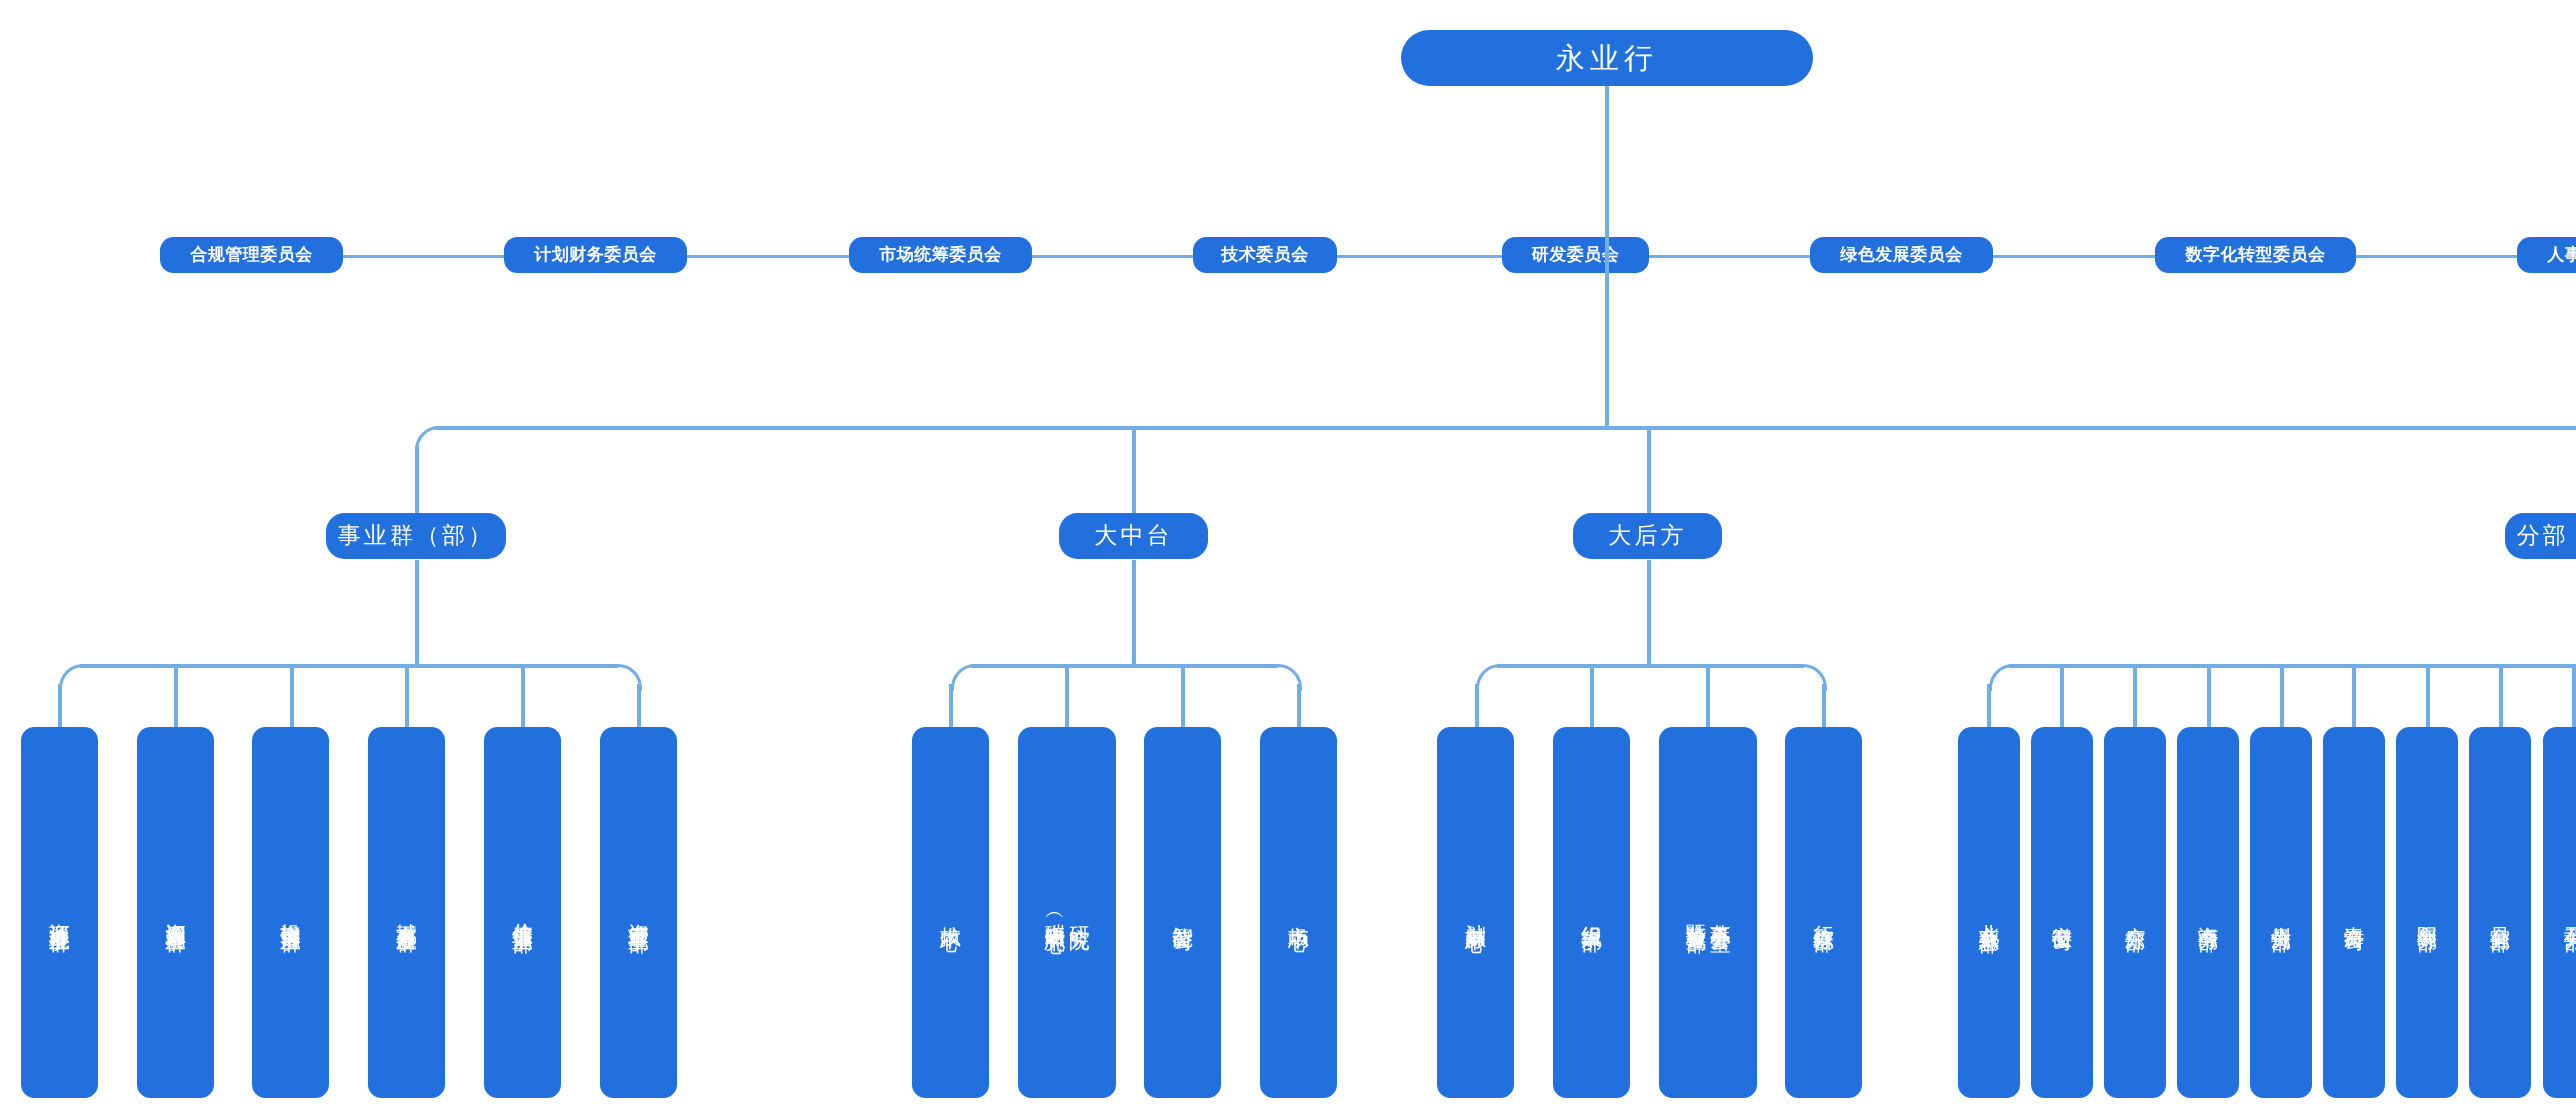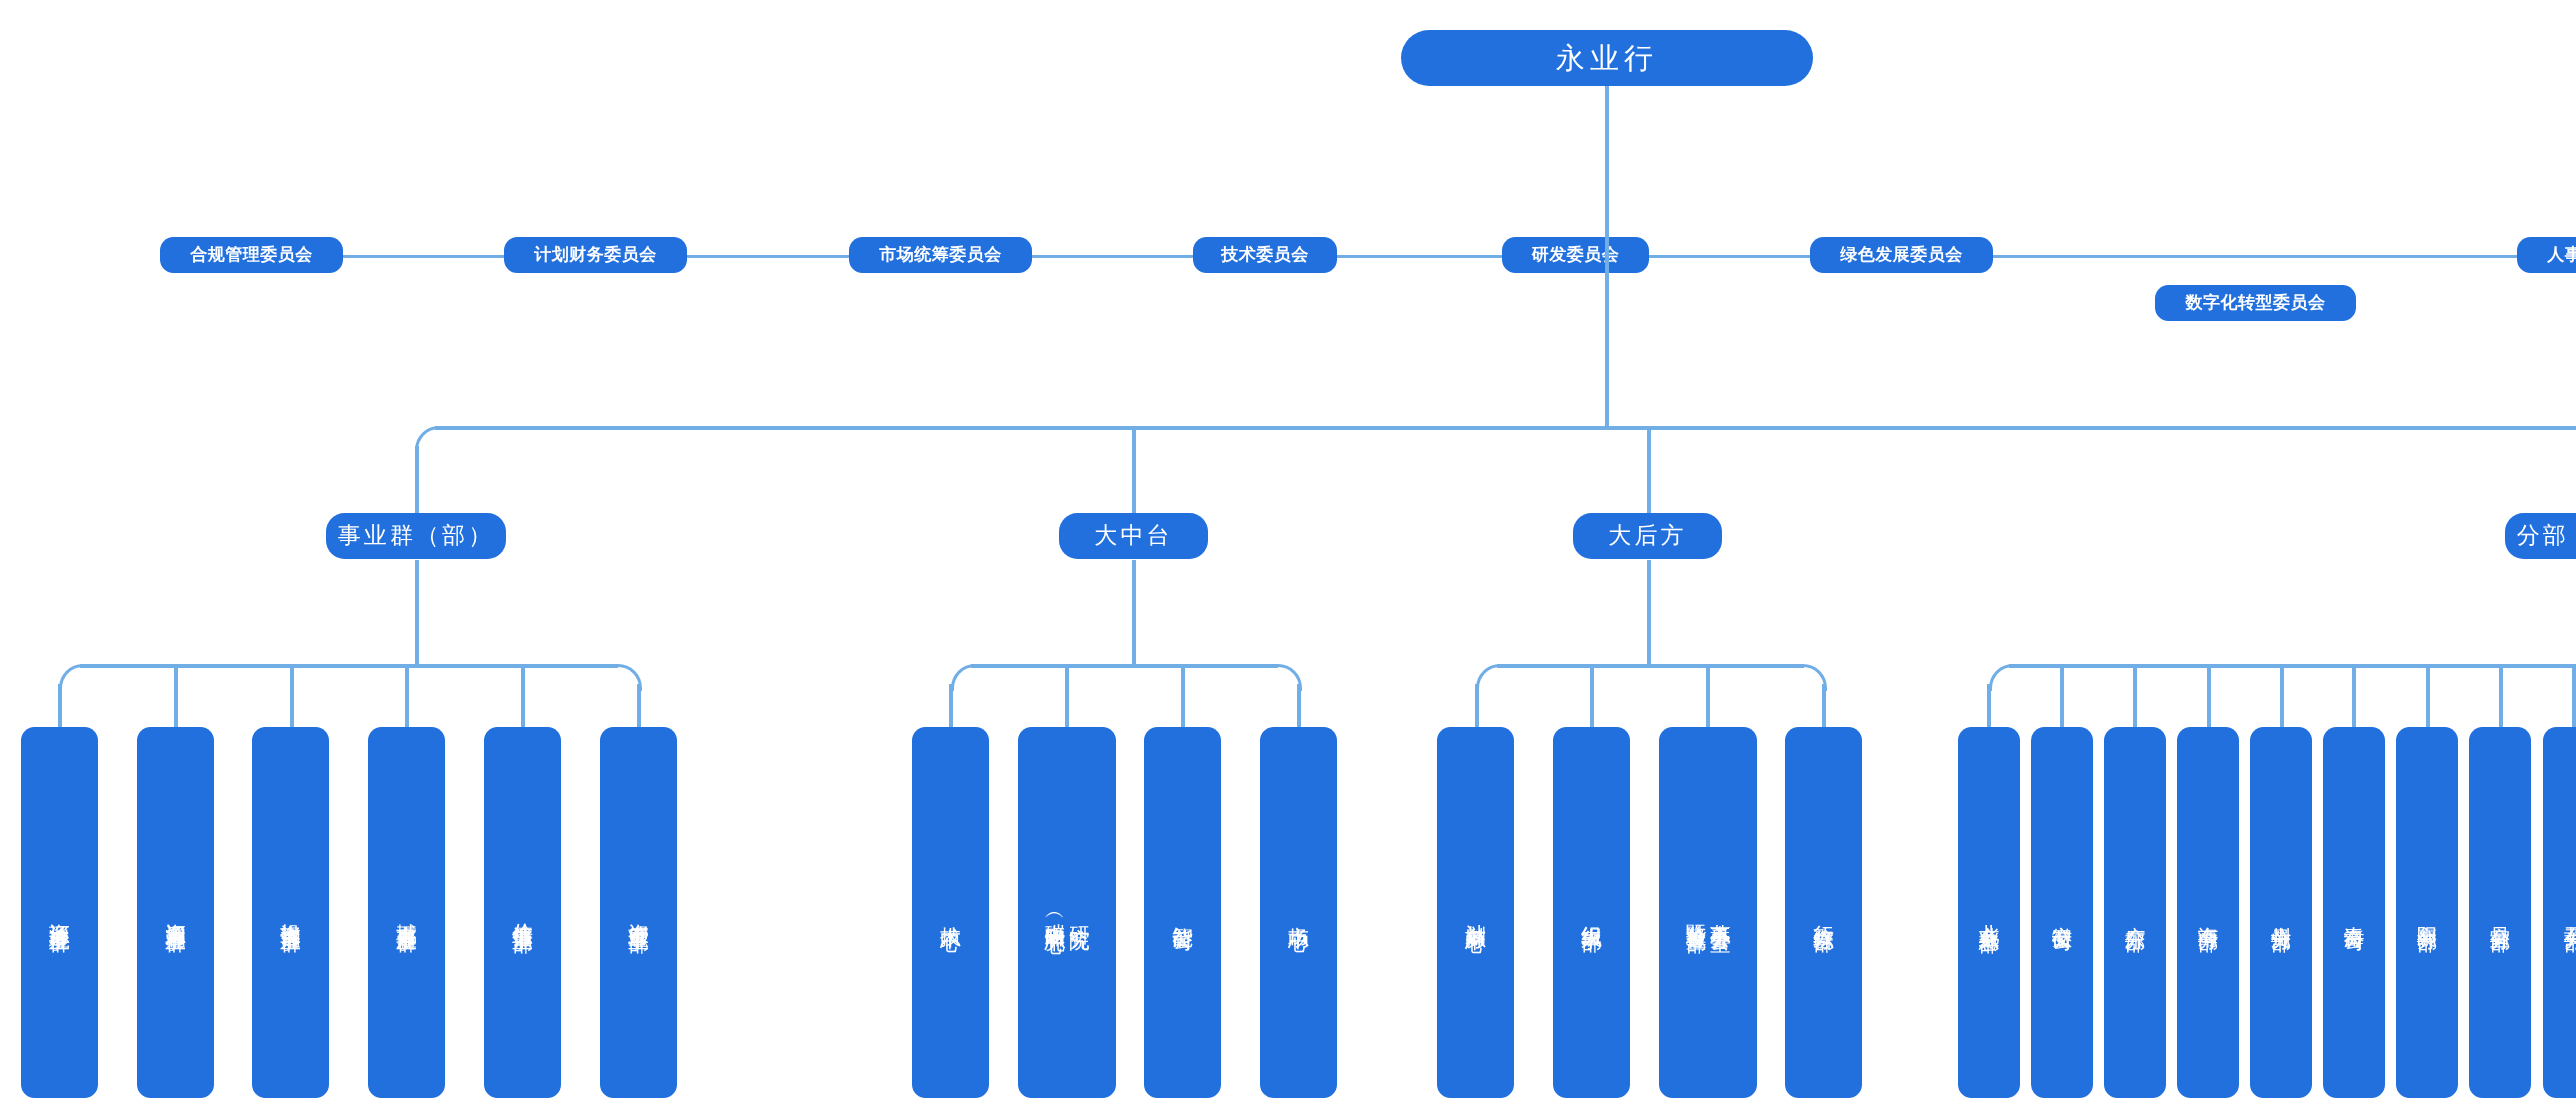--- a/index.html
+++ b/index.html
@@ -95,21 +95,21 @@
 
   <div class="conn hline" style="left:160px;top:255px;width:2885px;height:3.1px;"></div>
 
   <div id="committee-row">
       <div class="node committee" style="left: 160px; top: 237px; width: 183px; height: 36px;">合规管理委员会</div>
       <div class="node committee" style="left: 504px; top: 237px; width: 183px; height: 36px;">计划财务委员会</div>
       <div class="node committee" style="left: 849px; top: 237px; width: 183px; height: 36px;">市场统筹委员会</div>
       <div class="node committee" style="left: 1193px; top: 237px; width: 144px; height: 36px;">技术委员会</div>
       <div class="node committee" style="left: 1502px; top: 237px; width: 147px; height: 36px;">研发委员会</div>
       <div class="node committee" style="left: 1810px; top: 237px; width: 183px; height: 36px;">绿色发展委员会</div>
-      <div class="node committee" style="left: 2155px; top: 237px; width: 201px; height: 36px; margin-top: 48px;">数字化转型委员会</div>
+      <div class="node committee" style="left: 2155px; top: 237px; width: 201px; height: 36px;">数字化转型委员会</div>
       <div class="node committee" style="left: 2517px; top: 237px; width: 183px; height: 36px;">人事薪酬委员会</div>
     </div>
 
   <div class="conn vline" style="left:1605px;top:86px;width:3.6px;height:340px;"></div>
 
   <div class="elbow tl" style="left:415px;top:426px;width:24px;height:24px;"></div>
   <div class="conn hline" style="left:435px;top:426px;width:2174px;height:3.6px;"></div>
 
   <div class="conn vline" style="left:415px;top:446px;width:3.6px;height:67px;"></div>
   <div class="conn vline" style="left:1132px;top:429px;width:3.6px;height:84px;"></div>

